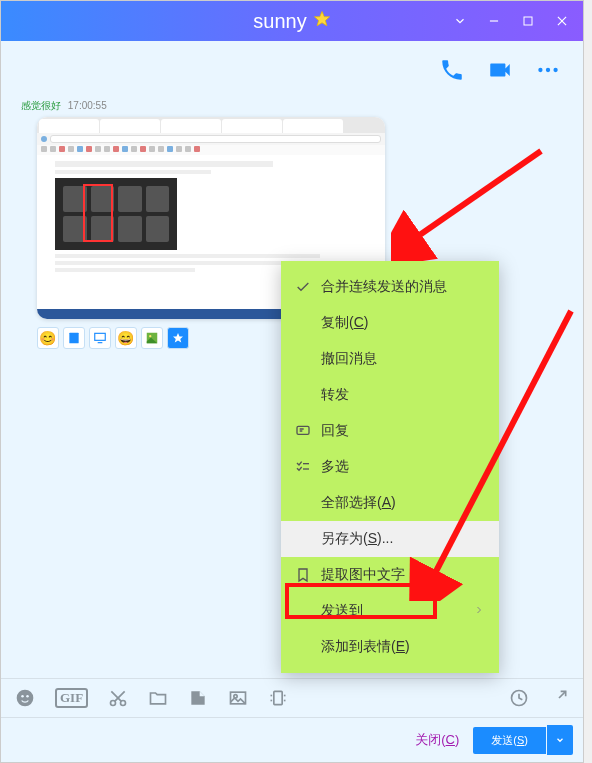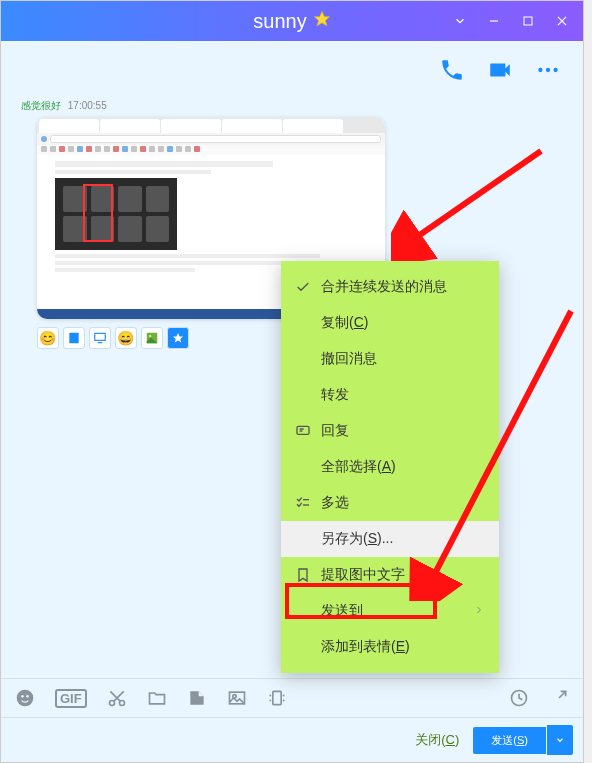--- a/index.html
+++ b/index.html
@@ -189,35 +189,35 @@
     border-bottom: 1px solid #d6e0e8;
     display: flex;
     align-items: center;
     padding: 0 14px;
     gap: 20px;
     background: #eaf6ff;
   }
   .input-bar .tool {
     color: #8a949c;
     cursor: pointer;
-    display:flex;align-items:center;justify-content:center;
+    display:flex;align-items:center;justify-content:center;font-family:Liberation Serif, serif;
   }
   .input-bar .spacer { flex:1; }
   .footer {
     position: absolute;
     left: 0; right: 0; bottom: 0;
     height: 44px;
     display: flex;
     align-items: center;
     justify-content: flex-end;
     padding: 0 10px;
     gap: 0;
   }
   .footer .close-txt {
-    color: #4d7c0f;
+    color: #a21caf;
     font-size: 13px;
     margin-right: 14px;
   }
   .footer .send-btn {
     background: #1b8cff;
     color: #fff;
     font-size: 11px;
     padding: 6px 18px;
     border-radius: 2px 0 0 2px;
     cursor: pointer;
@@ -449,33 +449,33 @@
     <div class="ctx-item">
       <span class="ico">
           <svg width="16" height="16" viewBox="0 0 24 24" fill="none" stroke="#555" stroke-width="2">
             <rect x="3" y="5" width="18" height="12" rx="2"></rect>
             <path d="M7 9h6M7 12h4"></path>
           </svg>
         </span>
       <span>回复</span>
     </div>
     <div class="ctx-item">
-      <span class="ico"></span>
-      <span>全部选择(<span class="underline">A</span>)</span>
-    </div>
-    <div class="ctx-item">
       <span class="ico">
           <svg width="16" height="16" viewBox="0 0 24 24" fill="none" stroke="#555" stroke-width="2">
             <polyline points="3 6 6 9 10 4"></polyline>
             <line x1="12" y1="7" x2="21" y2="7"></line>
             <polyline points="3 14 6 17 10 12"></polyline>
             <line x1="12" y1="15" x2="21" y2="15"></line>
           </svg>
         </span>
       <span>多选</span>
+    </div>
+    <div class="ctx-item">
+      <span class="ico"></span>
+      <span>全部选择(<span class="underline">A</span>)</span>
     </div>
     <div class="ctx-item ctx-highlight">
       <span class="ico"></span>
       <span>另存为(<span class="underline">S</span>)...</span>
     </div>
     <div class="ctx-item">
       <span class="ico">
           <svg width="16" height="16" viewBox="0 0 24 24" fill="none" stroke="#555" stroke-width="2">
             <path d="M6 3h12v18l-6-4-6 4V3z"></path>
           </svg>

